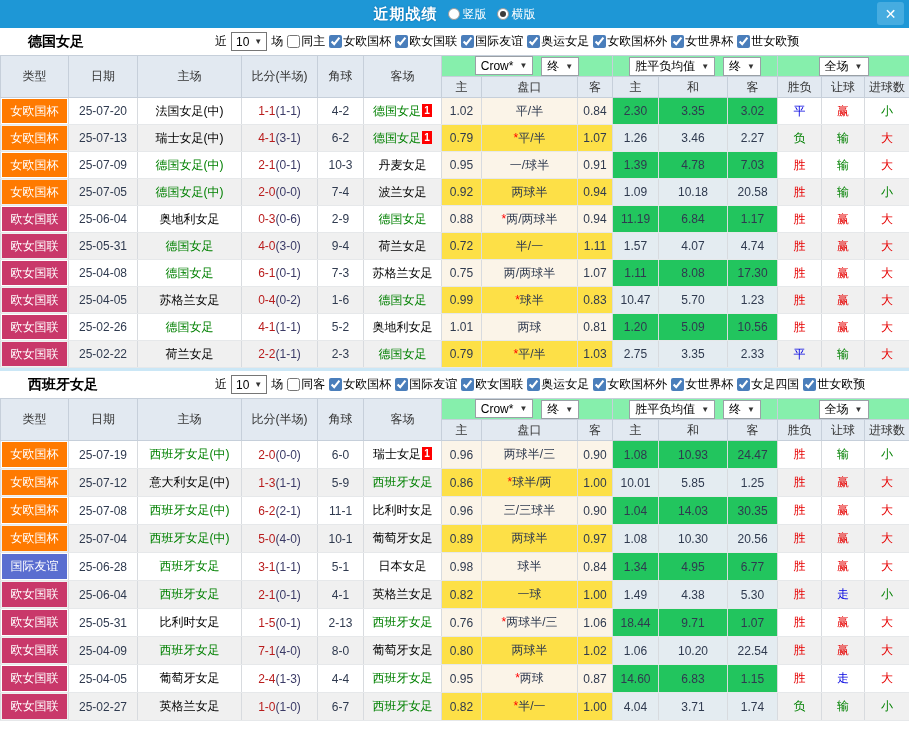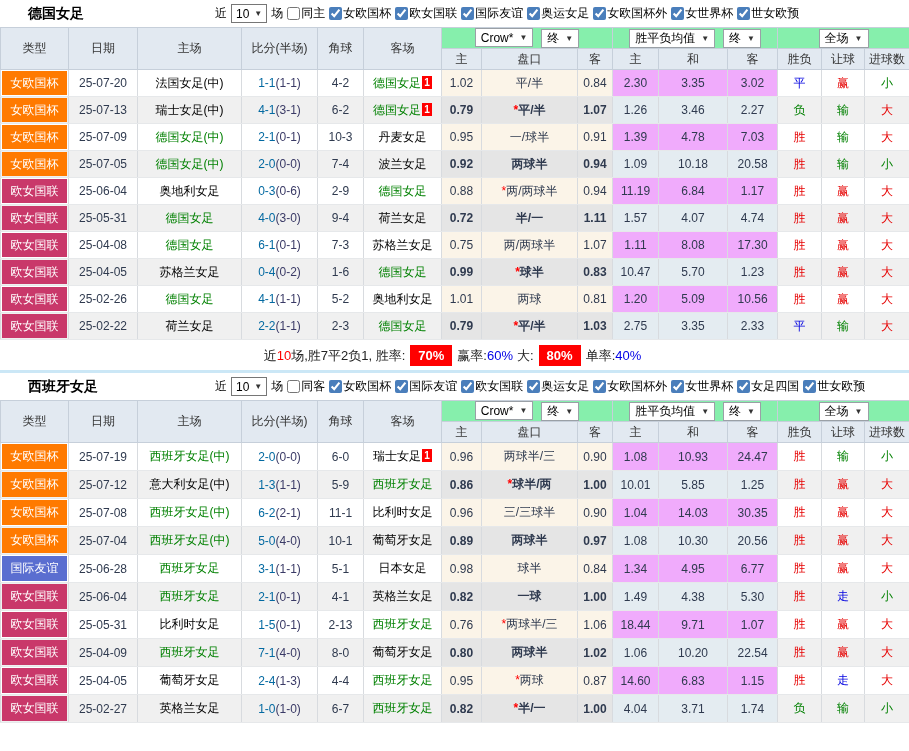--- a/index.html
+++ b/index.html
@@ -31,35 +31,35 @@
   thead th.grp { background:#86efac; }
   .dd { display:inline-flex; align-items:center; border:1px solid #9AA0A6; background:#fff; height:19px; padding:0 5px; margin:0 4px; font-size:12px; color:#000; cursor:pointer; }
   .dd::after { content:"▼"; font-size:8px; margin-left:6px; color:#333; }
 
   tbody td { border-left:1px solid #D8DBDF; border-right:1px solid #D8DBDF; border-top:1px solid #E6E8EA; border-bottom:1px solid #E6E8EA; color:#2F3A4F; }
   .t1 tbody tr { height:27px; }
   .t2 tbody tr { height:28px; }
   tbody tr.odd td { background:#fff; }
   tbody tr.even td { background:#F0F0F0; }
   tbody tr.odd td.o1 { background:#FBF4E8; }
-  tbody tr.even td.o1 { background:#e5e5e5;font-weight:bold; }
-  tbody tr.odd td.o2 { background:#f0abfc; }
+  tbody tr.even td.o1 { background:#fde047; }
+  tbody tr.odd td.o2 { background:#22c55e; }
   tbody tr.even td.o2 { background:#E4ECF1; }
 
   td.c-type { padding:1px; }
   .badge { display:block; color:#fff; font-size:12px; }
   .t1 .badge { height:24px; line-height:24px; }
   .t2 .badge { height:25px; line-height:25px; }
   .badge.cup { background:#FF7A00; }
   .badge.league { background:#C9386A; }
   .badge.friendly { background:#5A6ED0; }
 
   .c-team { color:#000; }
   .c-team .focus { color:#008000; }
-  .ft { color:#0369a1; }
+  .ft { color:#b91c1c; }
   .ht { color:#3A3A66; }
   .star { color:#FF0000; }
   .card { display:inline-block; background:#FF0000; color:#fff; font-size:10px; font-weight:bold; line-height:13px; height:13px; min-width:10px; padding:0 1px; margin-left:1px; vertical-align:1px; }
   td.c-res.red { color:#E60000; }
   td.c-res.blue { color:#0000E0; }
   td.c-res.green { color:#008000; }
 
   
   .summary { height:30px; line-height:30px; text-align:center; font-size:13px; color:#222; background:#fff; }
   .summary span { display:inline-block; vertical-align:middle; line-height:normal; }
@@ -67,20 +67,32 @@
   .seg-red { color:#FF0000; }
   .seg-blue { color:#0000E6; margin-right:4px; }
   .seg-badge { background:#FF0000; color:#fff; font-weight:bold; padding:3px 8px; margin:0 5px; }
   .sep { height:3px; background:#CBE7F6; }
 </style>
 </head>
 <body>
 
 <div class="page">
 
+  <div class="titlebar">
+    <span class="title">近期战绩</span>
+    <label class="radio">
+      <span class="rdot"></span>
+      <span>竖版</span>
+    </label>
+    <label class="radio">
+      <span class="rdot sel"></span>
+      <span>横版</span>
+    </label>
+    <div class="close-btn">✕</div>
+  </div>
 
   <div class="filter-row">
     <span class="team">德国女足</span>
     <div class="filters">
       <span>近</span>
       <span class="sel-box">10</span>
       <span>场</span>
       <label class="chk">
         <input type="checkbox" style="">
         <span>同主</span>
@@ -332,21 +344,20 @@
           <td class="c-num o2">2.75</td>
           <td class="c-num o2">3.35</td>
           <td class="c-num o2">2.33</td>
           <td class="c-res blue">平</td>
           <td class="c-res green">输</td>
           <td class="c-res red">大</td>
         </tr>
       </tbody>
   </table>
 
-  <div class="summary"><span class="seg-plain">近</span><span class="seg-red">10</span><span class="seg-plain">场,胜7平2负1, 胜率:</span><span class="seg-badge">70%</span><span class="seg-plain">赢率:</span><span class="seg-blue">60%</span><span class="seg-plain">大:</span><span class="seg-badge">80%</span><span class="seg-plain">单率:</span><span class="seg-blue">40%</span></div>
   <div class="sep"></div>
 
   <div class="filter-row">
     <span class="team">西班牙女足</span>
     <div class="filters">
       <span>近</span>
       <span class="sel-box">10</span>
       <span>场</span>
       <label class="chk">
         <input type="checkbox" style="">

